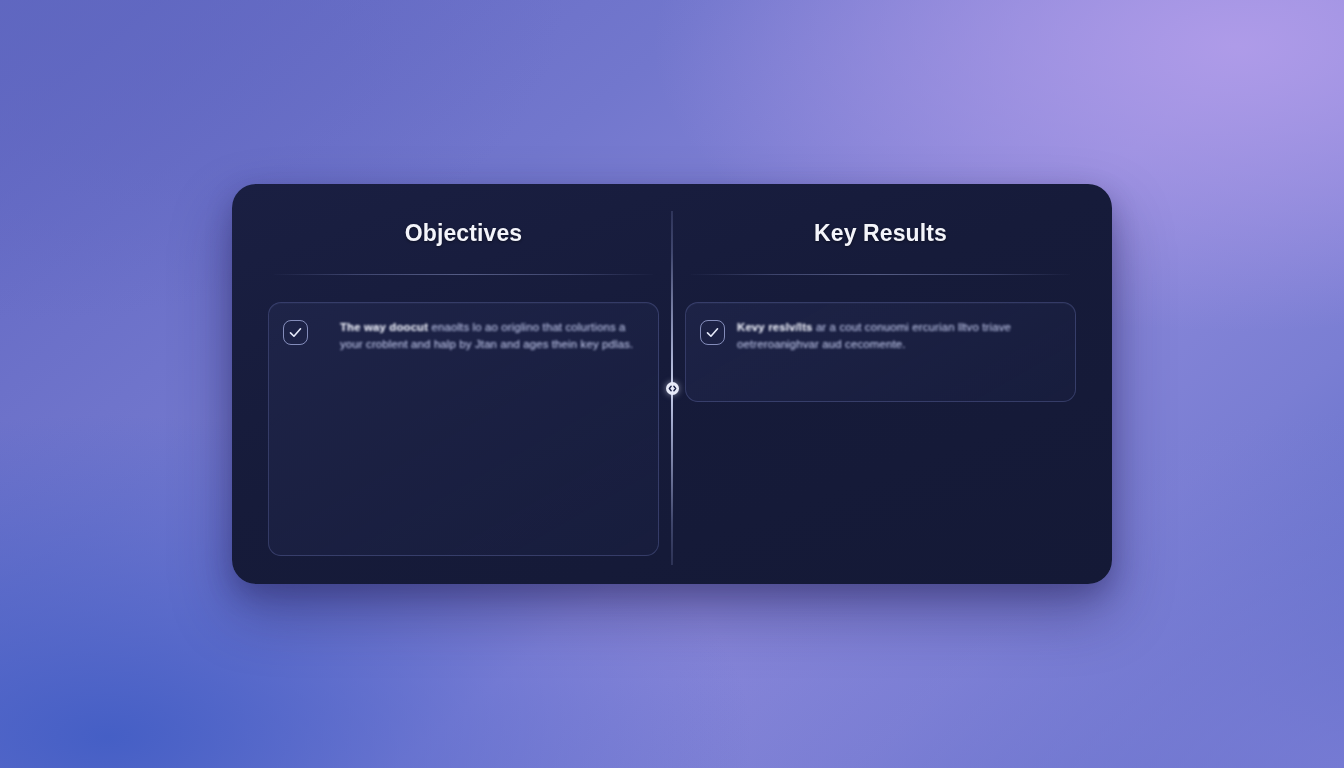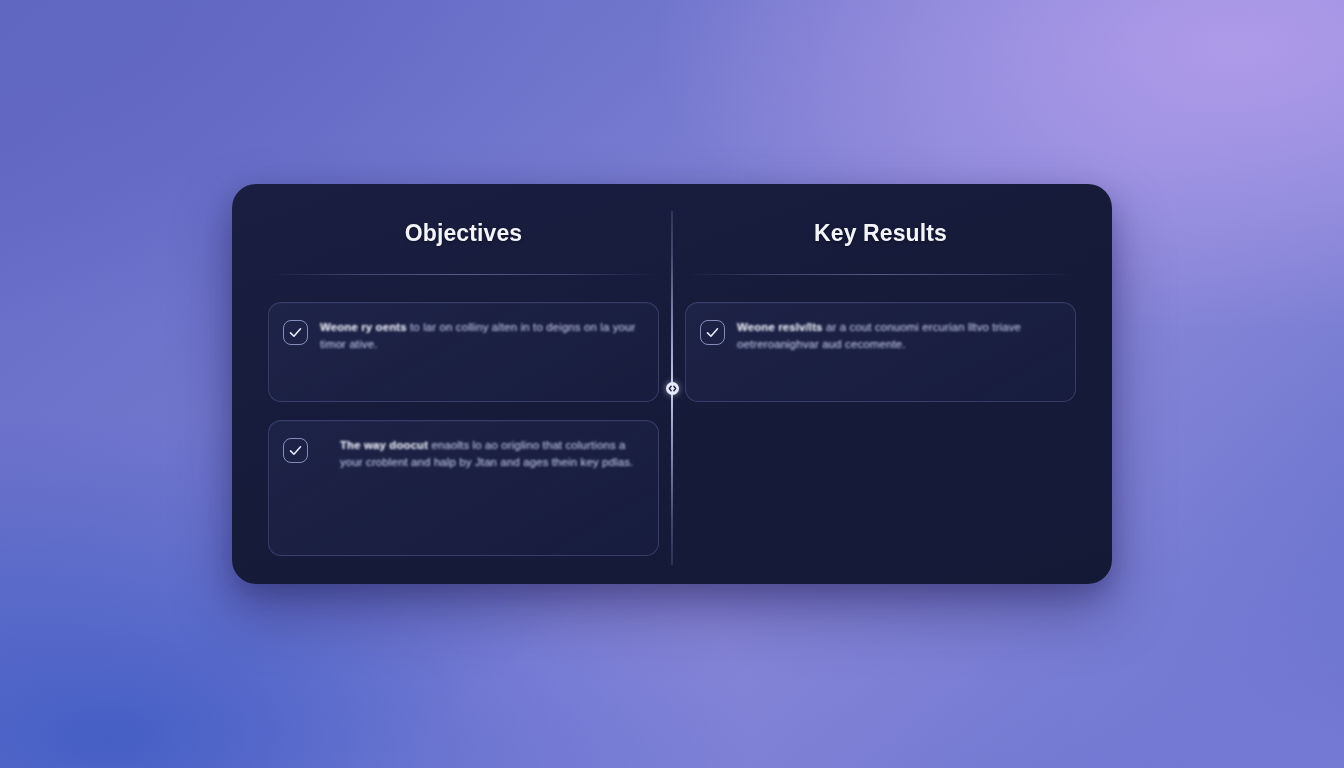--- a/index.html
+++ b/index.html
@@ -166,31 +166,20 @@
 <body>
 
 <div class="panel">
 
   <div class="column left">
     <div class="col-title">Objectives</div>
     <div class="col-rule"></div>
 
     <div class="cards">
 
-      <div class="card short">
-        <span class="icon-box">
-          <svg width="15" height="15" viewBox="0 0 24 24" fill="none" stroke="#e4e8f8" stroke-width="2.6" stroke-linecap="round" stroke-linejoin="round">
-            <polyline points="4,12.5 9.5,18 20,6"></polyline>
-          </svg>
-        </span>
-        <div class="card-text">
-          <b>Weone ry oents </b>
-          <span>to lar on colliny alten in to deigns on la your timor ative.</span>
-        </div>
-      </div>
 
       <div class="card tall">
         <span class="icon-box">
           <svg width="15" height="15" viewBox="0 0 24 24" fill="none" stroke="#e4e8f8" stroke-width="2.6" stroke-linecap="round" stroke-linejoin="round">
             <polyline points="4,12.5 9.5,18 20,6"></polyline>
           </svg>
         </span>
         <div class="card-text">
           <b>The way doocut </b>
           <span>enaolts lo ao origlino that colurtions a your croblent and halp by Jtan and ages thein key pdlas.</span>
@@ -216,21 +205,21 @@
 
     <div class="cards">
 
       <div class="card short">
         <span class="icon-box">
           <svg width="15" height="15" viewBox="0 0 24 24" fill="none" stroke="#e4e8f8" stroke-width="2.6" stroke-linecap="round" stroke-linejoin="round">
             <polyline points="4,12.5 9.5,18 20,6"></polyline>
           </svg>
         </span>
         <div class="card-text">
-          <b>Weone reslv/lts </b>
+          <b>Kevy reslv/lts </b>
           <span>ar a cout conuomi ercurian lltvo triave oetreroanighvar aud cecomente.</span>
         </div>
       </div>
 
 
     </div>
   </div>
 
 </div>
 

